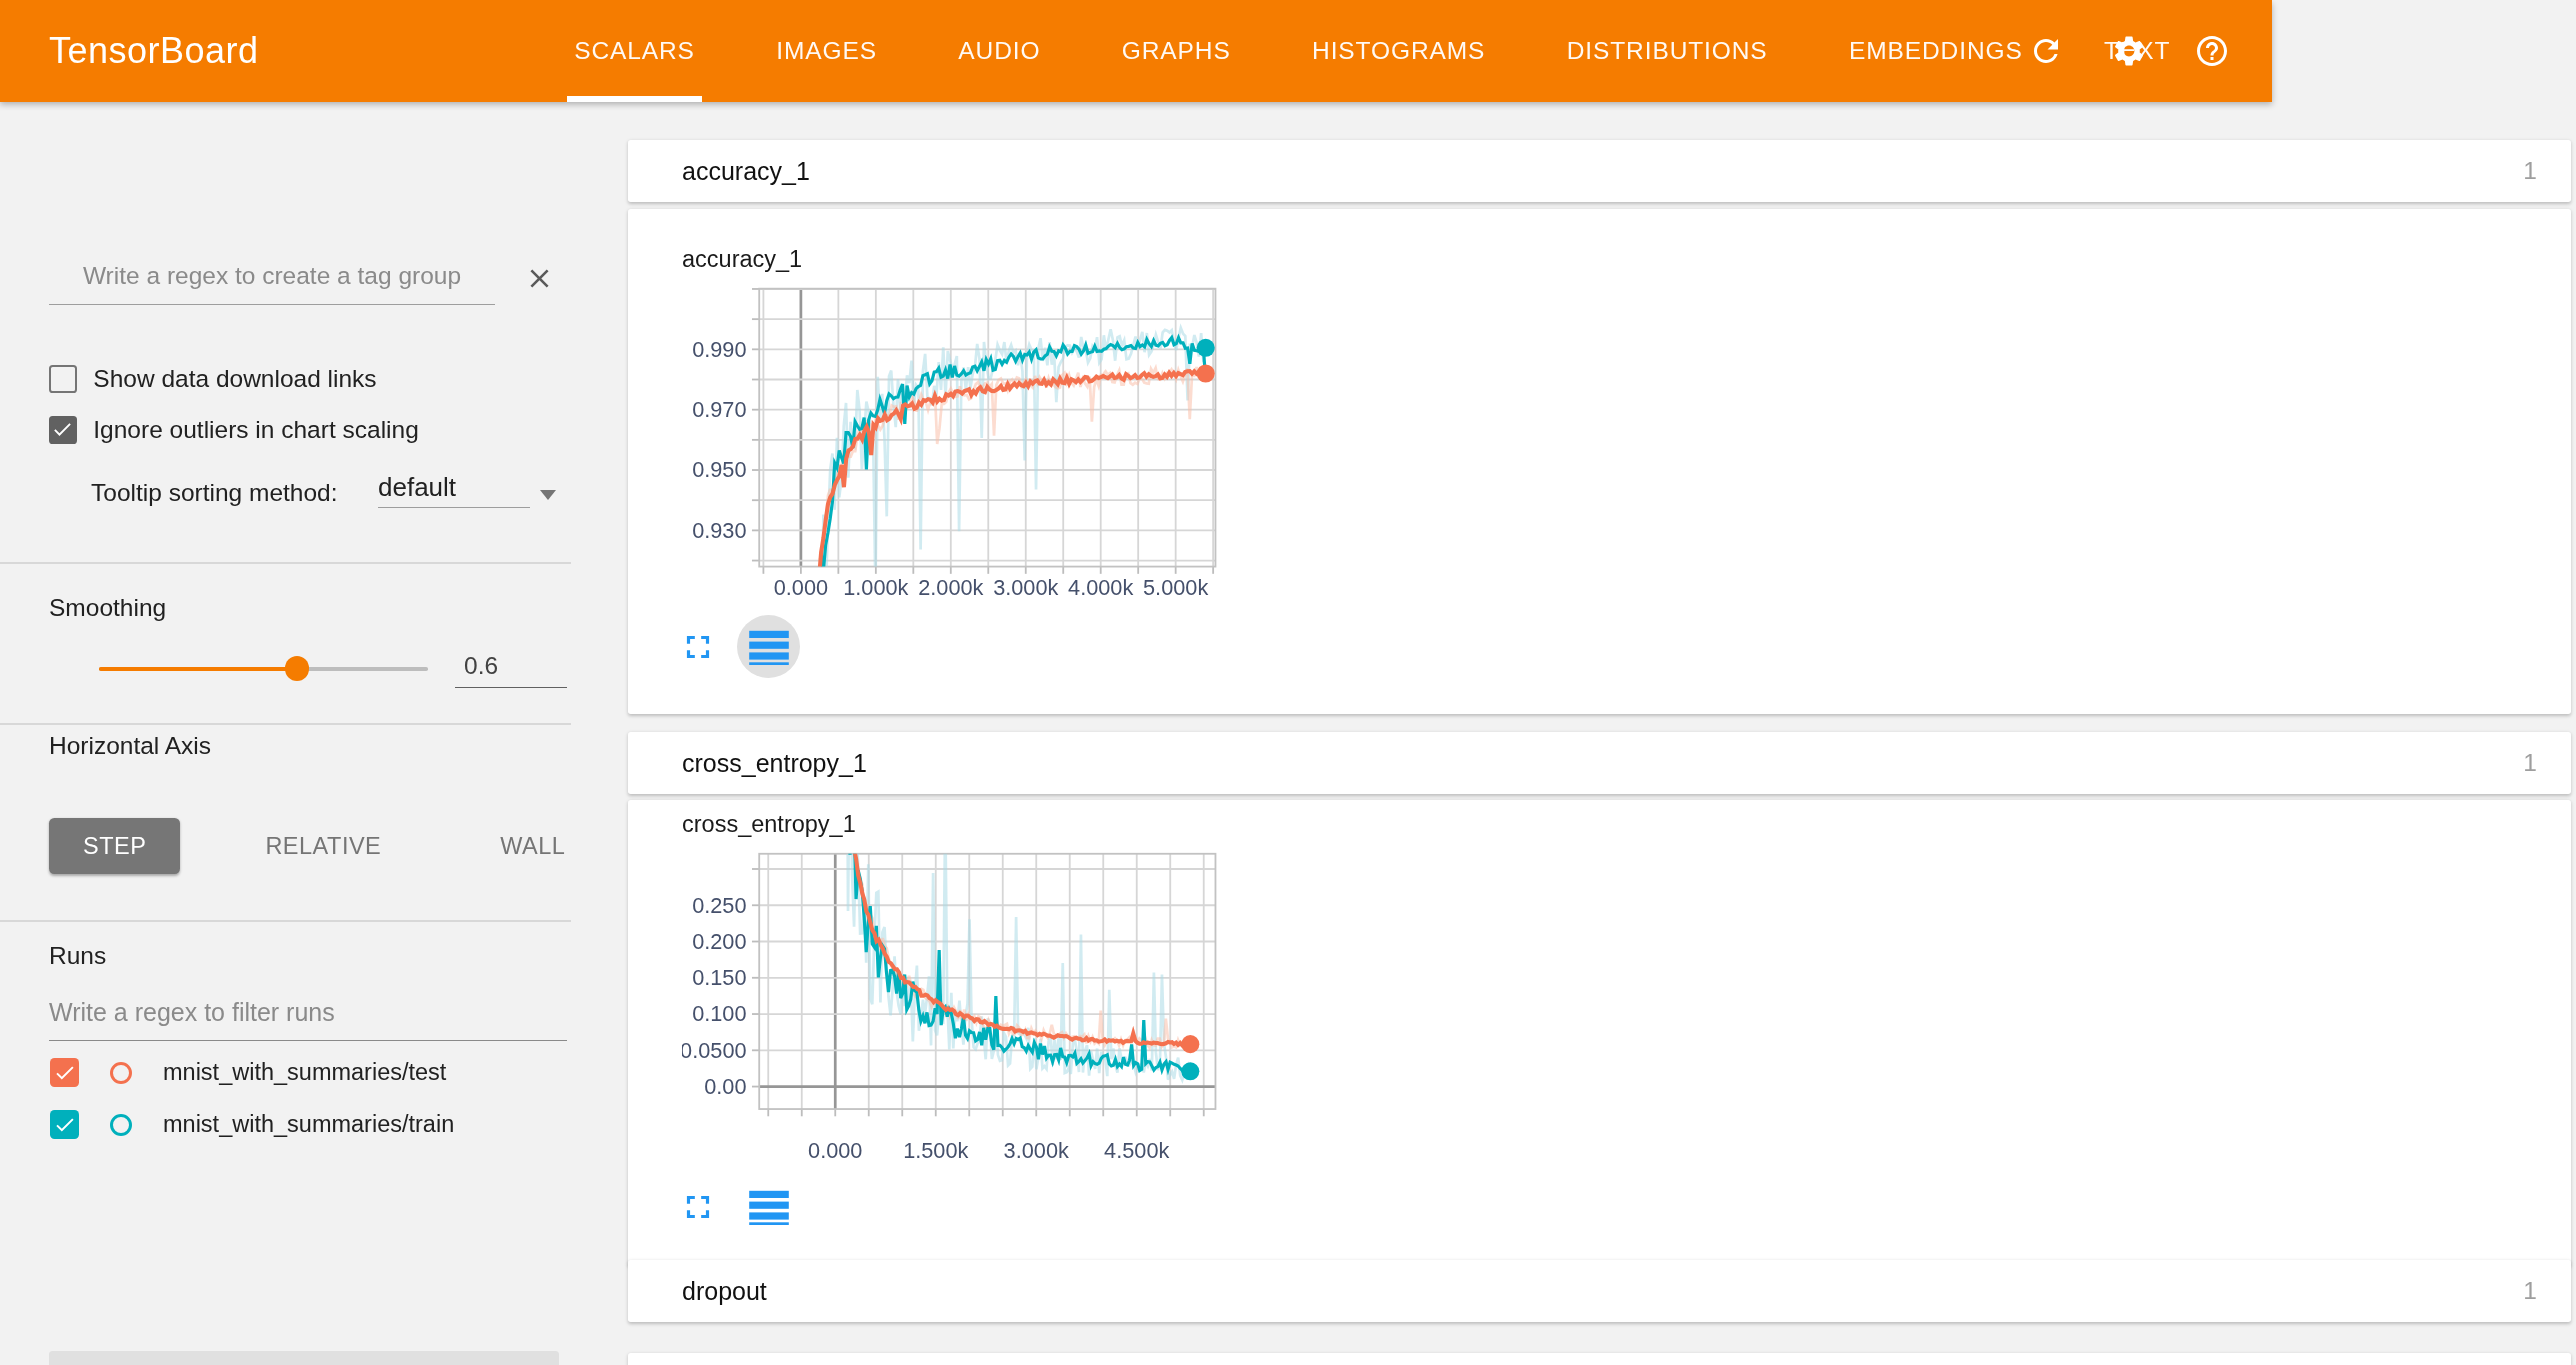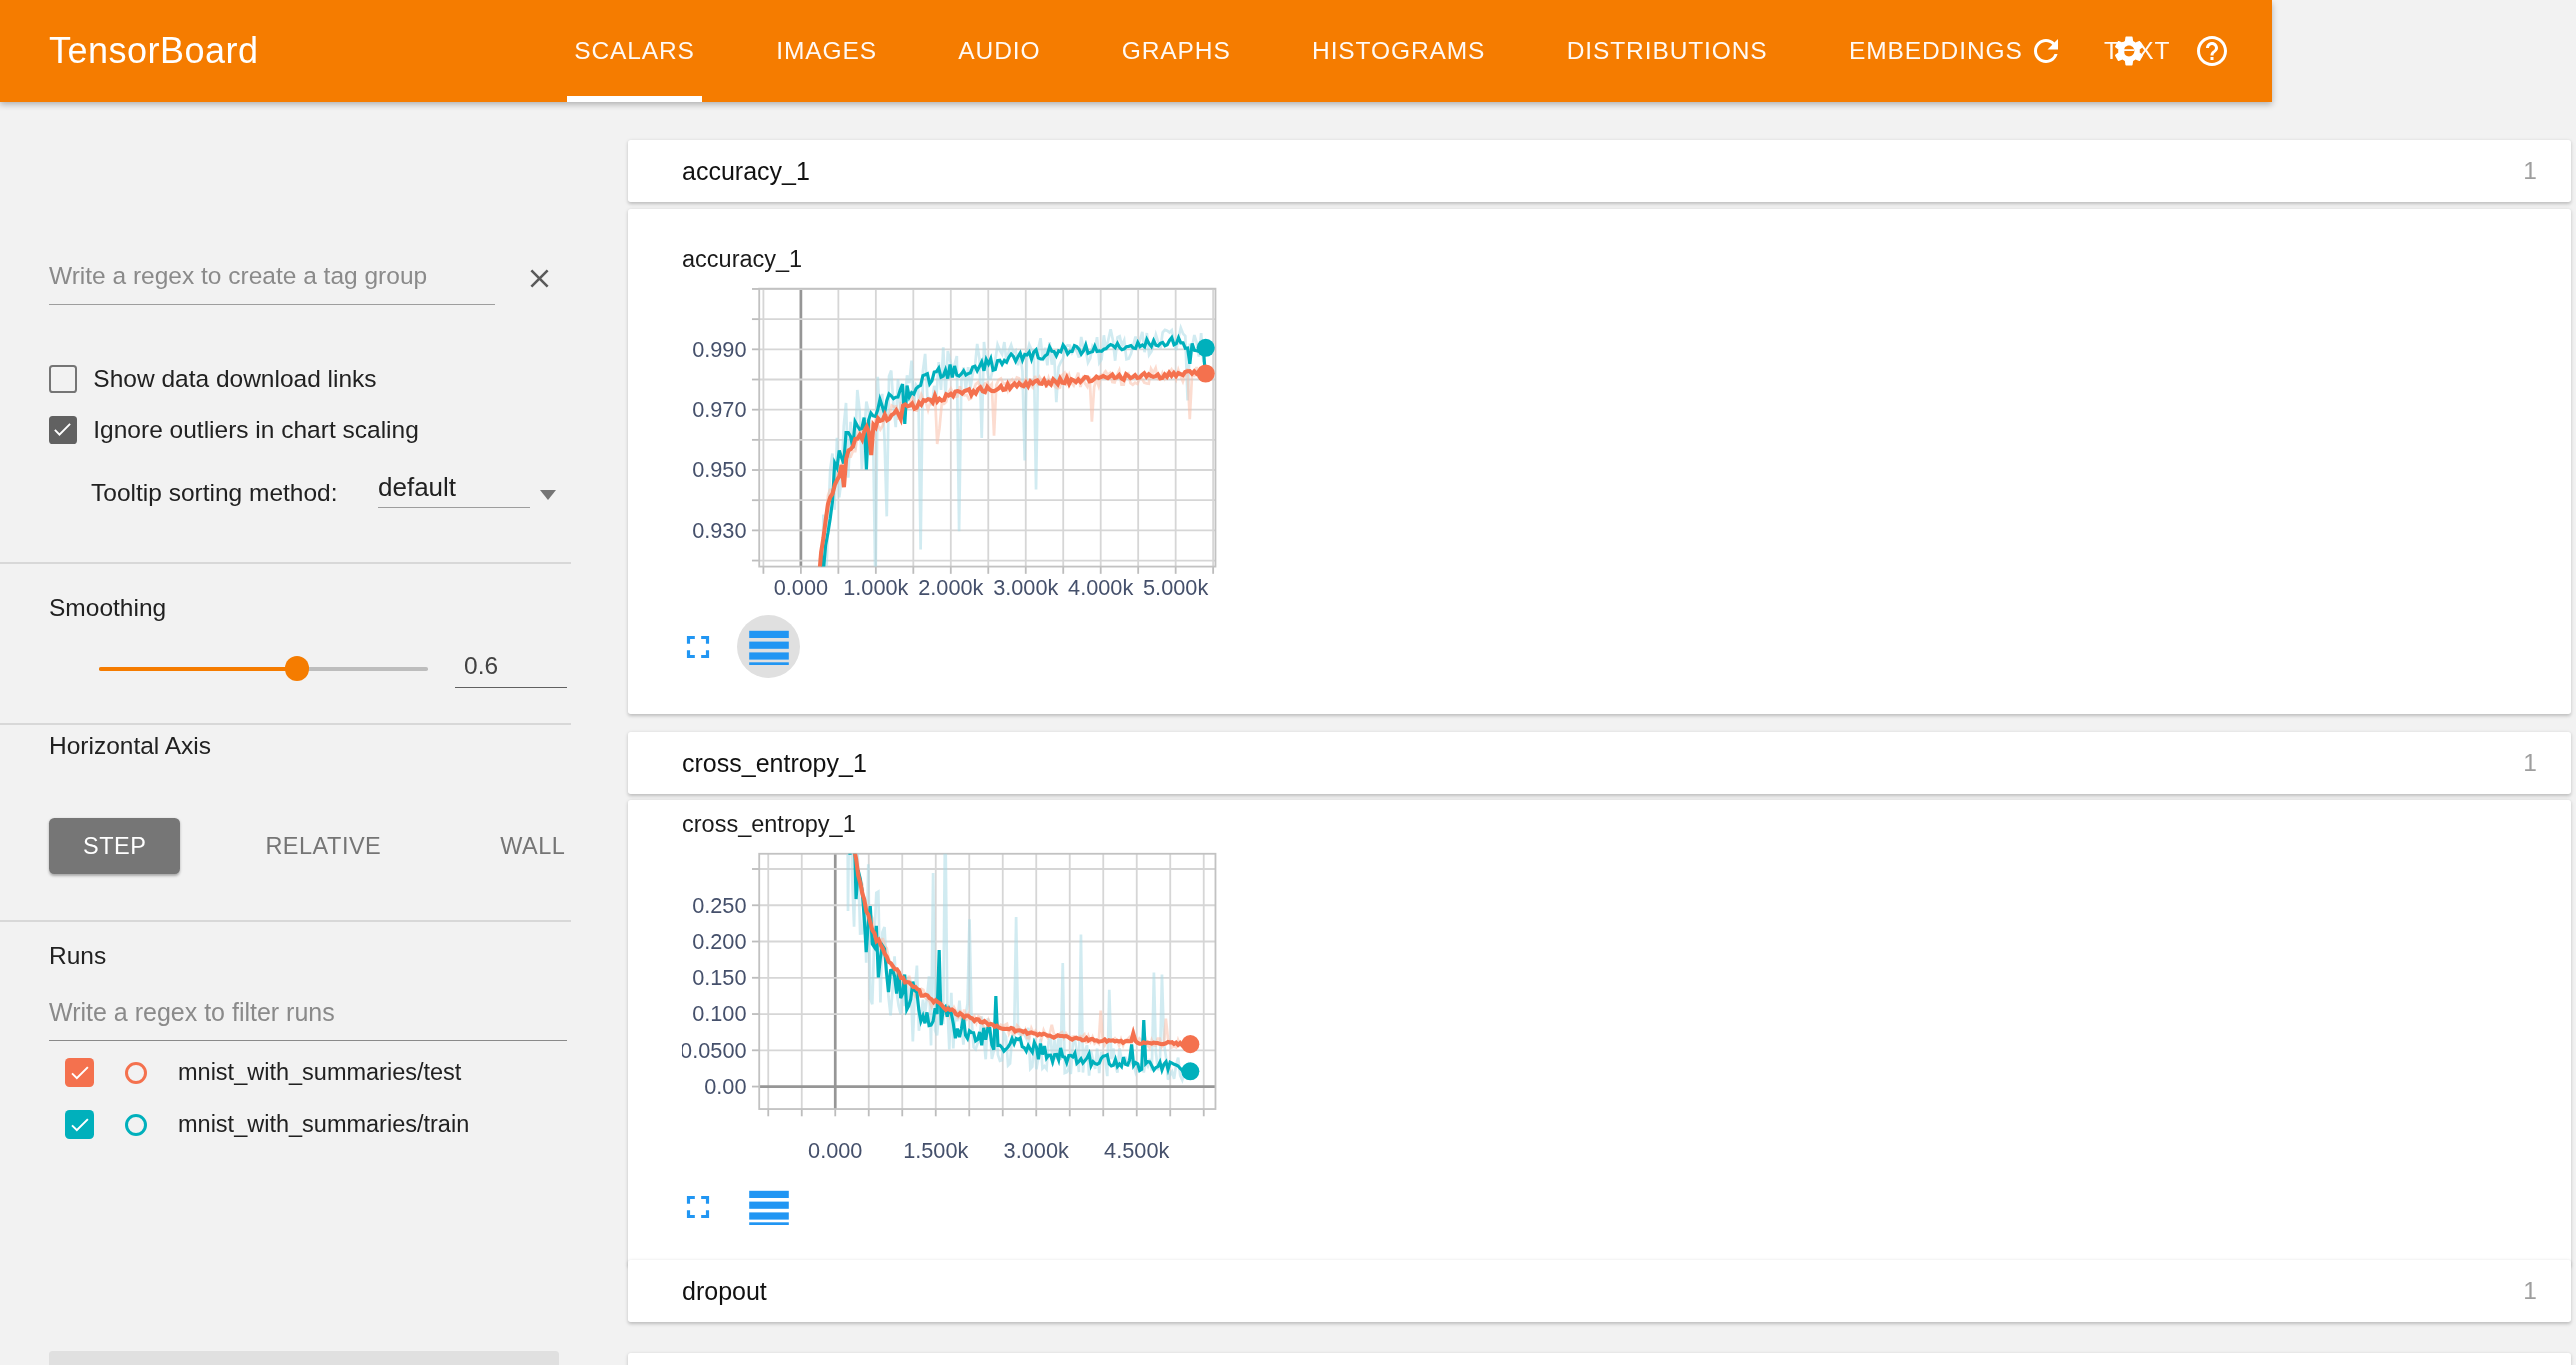--- a/index.html
+++ b/index.html
@@ -55,21 +55,21 @@
     font-size:23.5px; letter-spacing:0.5px; color:#757575; cursor:pointer; }
   .axis-btn.checked { background:#767676; color:#fff;
     box-shadow:0 1.8px 2.7px rgba(0,0,0,.3); }
 
   .run-box { width:29px; height:29px; border-radius:4.5px; flex:none; cursor:pointer;
     display:flex; align-items:center; justify-content:center; }
   .run-box svg { width:23.5px; height:23.5px; fill:#fff; }
   .run-circle { width:22px; height:22px; border-radius:50%; border:3.6px solid #888;
     background:transparent; flex:none; }
   .run-label { font-size:23.5px; color:#212121; }
-  .run-row { position:absolute; left:65px; display:flex; align-items:center; gap:31px;text-align:right; }
+  .run-row { position:absolute; left:50px; display:flex; align-items:center; gap:31px;text-align:right; }
 
   .toggle-all { position:absolute; left:49px; width:510px; height:53px;
     background:#e0e0e0; border-radius:3.6px; border:none; color:#757575;
     font-family:"Liberation Sans",sans-serif; font-size:23.5px; letter-spacing:0.5px;
     cursor:pointer; }
 
   .close-x { width:31px; height:31px; cursor:pointer; }
   .close-x svg { width:31px; height:31px; fill:#5a5a5a; }
 
   
@@ -121,21 +121,21 @@
     <span class="hicon">
       <svg viewBox="0 0 24 24">
           <path d="M11 18h2v-2h-2v2zm1-16C6.48 2 2 6.48 2 12s4.48 10 10 10 10-4.48 10-10S17.52 2 12 2zm0 18c-4.41 0-8-3.59-8-8s3.59-8 8-8 8 3.59 8 8-3.59 8-8 8zm0-14c-2.21 0-4 1.79-4 4h2c0-1.1.9-2 2-2s2 .9 2 2c0 2-3 1.75-3 5h2c0-2.25 3-2.5 3-5 0-2.21-1.79-4-4-4z"></path>
         </svg>
     </span>
   </div>
 </div>
 
 <div class="sidebar">
 
-  <input class="underline-input abs" style="left: 49px; top: 145px; width: 446px; height: 58px; font-size: 24.5px;" placeholder="Write a regex to create a tag group">
+  <input class="underline-input abs" style="left: 49px; top: 145px; width: 446px; height: 58px; font-size: 24.5px; text-align: center;" placeholder="Write a regex to create a tag group">
   <span class="close-x abs" style="left:524px; top:161px;">
     <svg viewBox="0 0 24 24">
         <path d="M19 6.41 17.59 5 12 10.59 6.41 5 5 6.41 10.59 12 5 17.59 6.41 19 12 13.41 17.59 19 19 17.59 13.41 12z"></path>
       </svg>
   </span>
 
   <div class="cb-row" style="top:263px;">
     <span class="cb">
       
     </span>

